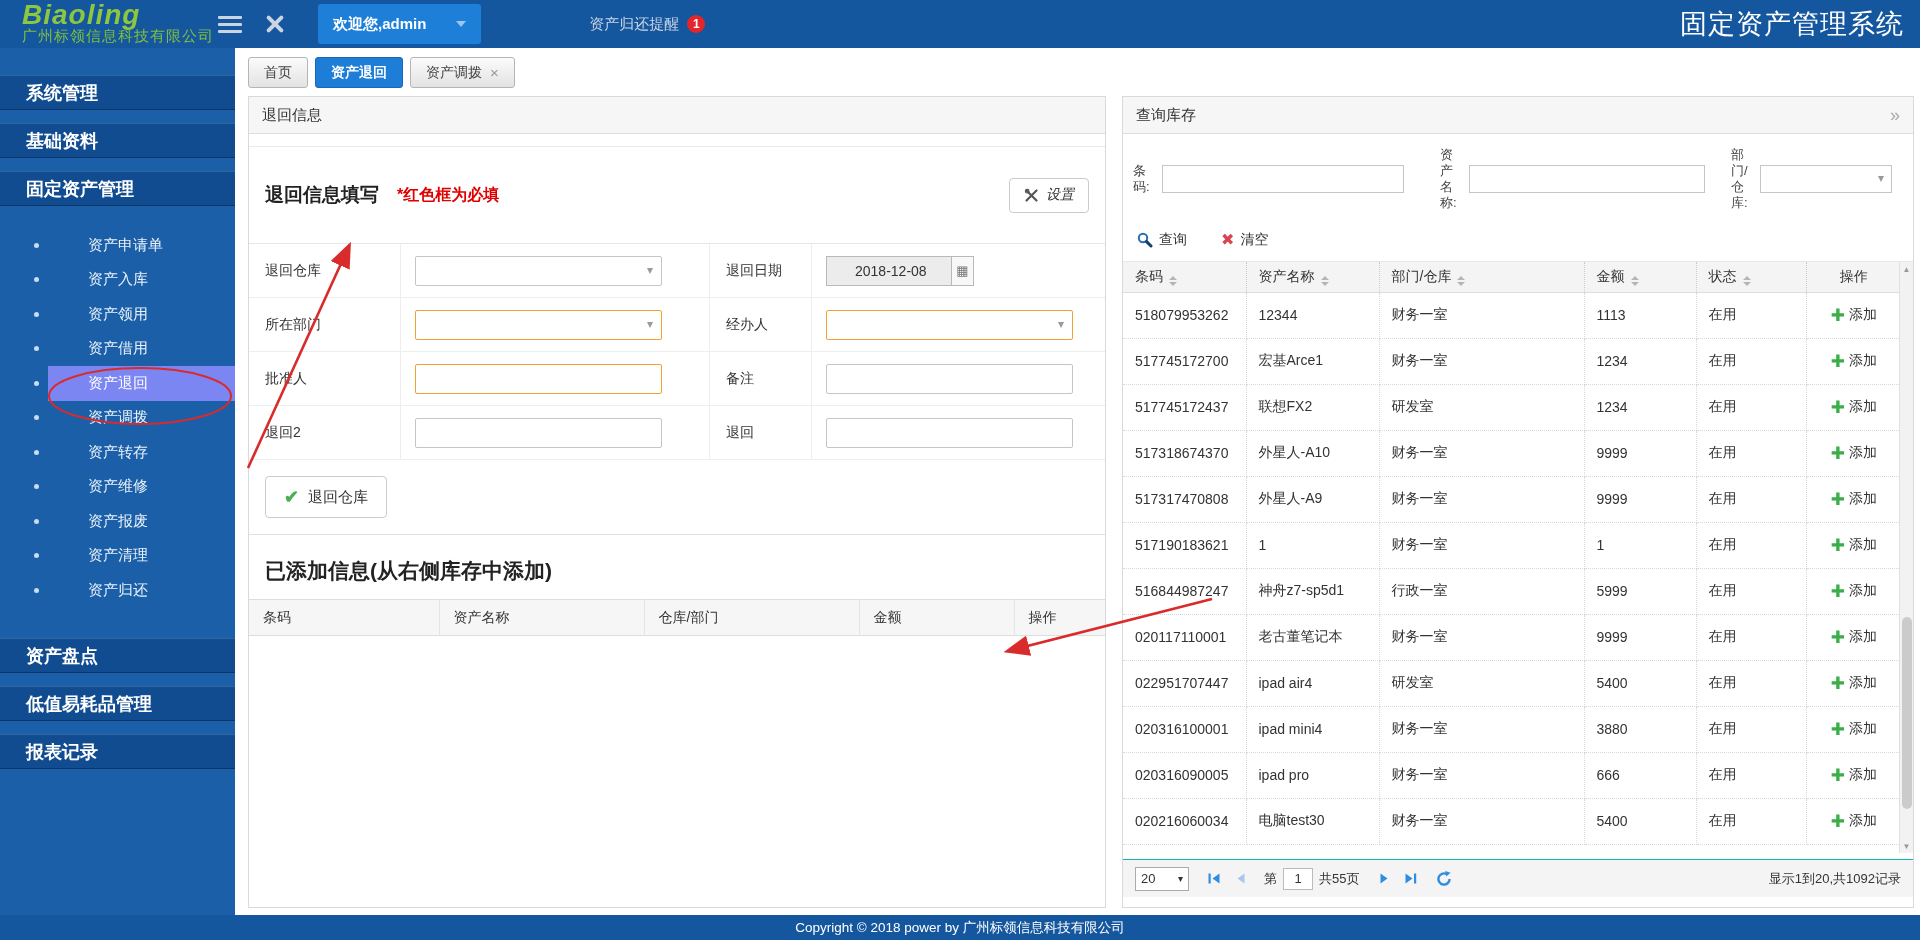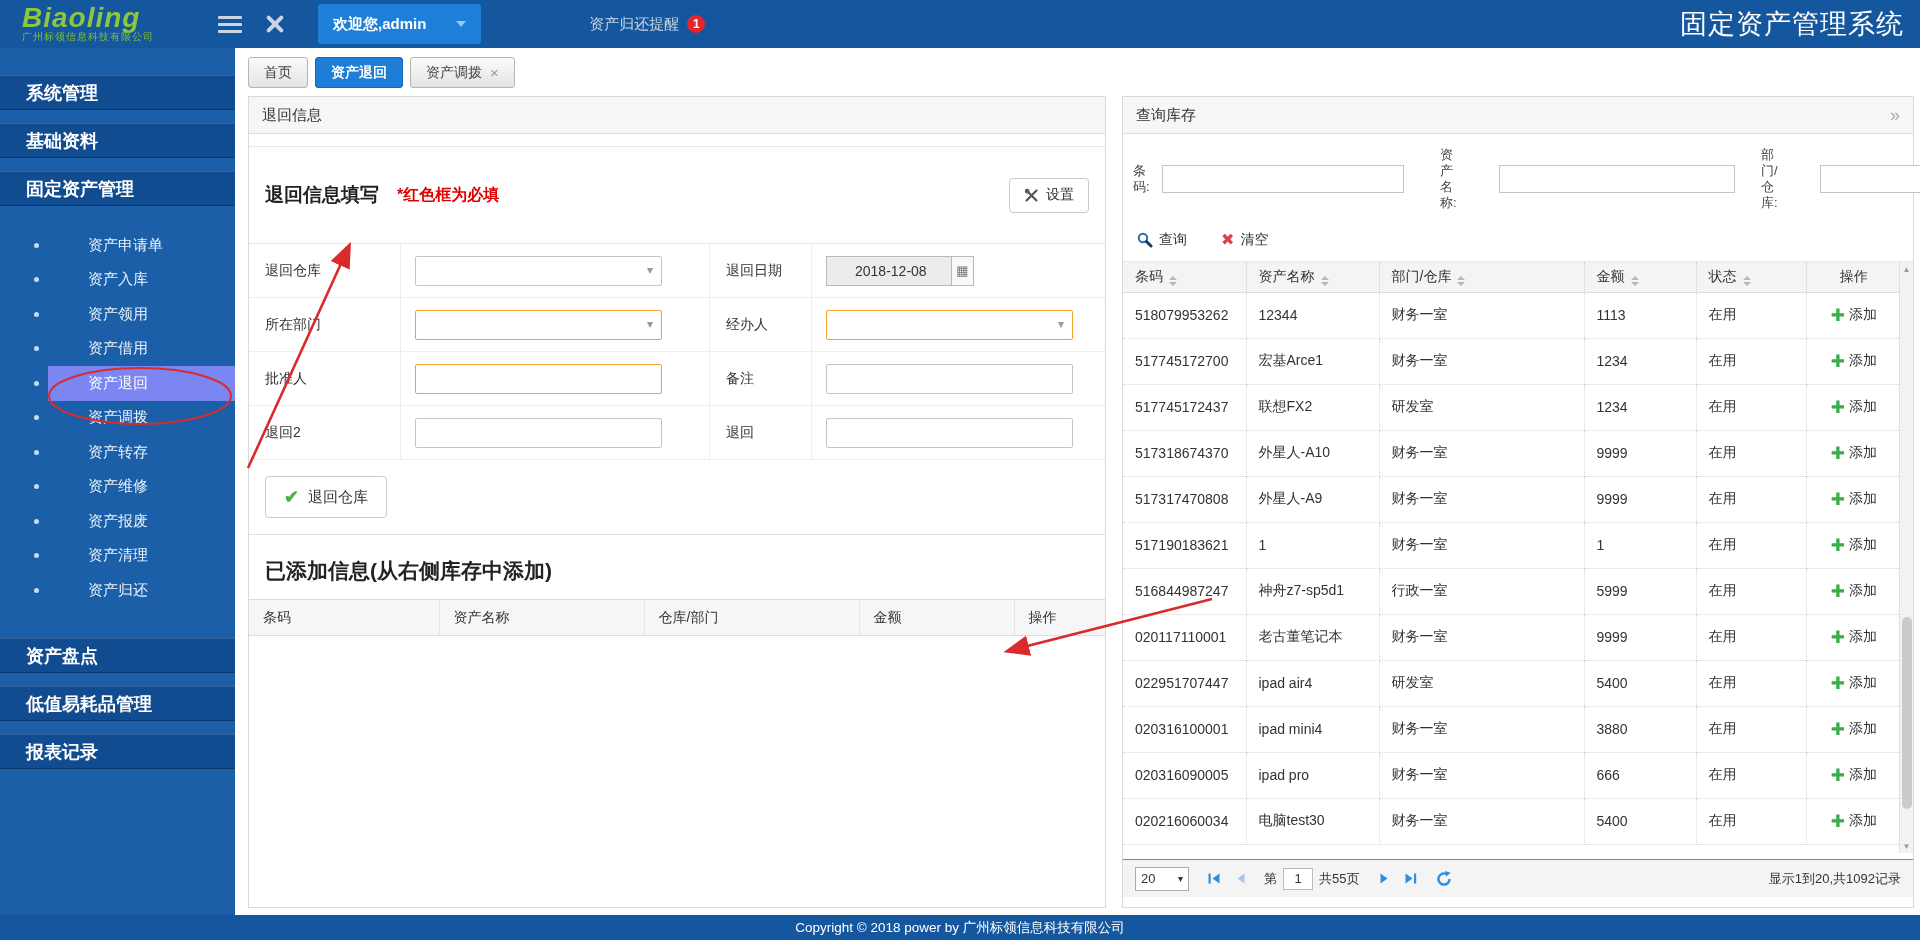--- a/index.html
+++ b/index.html
@@ -4,21 +4,21 @@
 <style>
   * { margin:0; padding:0; box-sizing:border-box; }
   html,body { background:#fff; }
   body { font-family:"Liberation Sans","DejaVu Sans",sans-serif; }
   .app { position:relative; width:1920px; height:940px; background:#fff; overflow:hidden; }
 
   
   .topbar { position:absolute; top:0; left:0; right:0; height:48px; background:#15579E; display:flex; align-items:center; z-index:5; }
   .logo { width:212px; padding-left:22px; cursor:pointer; }
   .logo-word { font-size:28px; font-weight:bold; font-style:italic; color:#8DC63F; line-height:25px; letter-spacing:1px; }
-  .logo-sub { font-size:10px; color:#7FBF3F; letter-spacing:1px; white-space:nowrap; }
+  .logo-sub { font-size:15px; color:#7FBF3F; letter-spacing:1px; white-space:nowrap; }
   .hamburger { width:24px; height:17px; margin-left:6px; display:flex; flex-direction:column; justify-content:space-between; cursor:pointer; }
   .hamburger span { display:block; height:3px; background:#CBD4E2; border-radius:1px; }
   .close-x { width:20px; height:20px; margin-left:22px; position:relative; cursor:pointer; }
   .close-x::before,.close-x::after { content:""; position:absolute; left:9px; top:-1px; width:4px; height:22px; background:#CBD4E2; border-radius:2px; }
   .close-x::before { transform:rotate(45deg); } .close-x::after { transform:rotate(-45deg); }
   .welcome-btn { margin-left:34px; height:40px; background:#1E7FD9; border-radius:3px; display:flex; align-items:center; padding:0 15px; color:#fff; font-weight:bold; font-size:15px; cursor:pointer; }
   .welcome-caret { width:0; height:0; border-left:5px solid transparent; border-right:5px solid transparent; border-top:6px solid #9CC6EE; margin-left:30px; }
   .notice { margin-left:108px; display:flex; align-items:center; gap:8px; color:#C8D4E4; font-size:15px; cursor:pointer; }
   .badge { width:18px; height:18px; border-radius:50%; background:#E5252C; color:#fff; font-size:12px; font-weight:bold; display:flex; align-items:center; justify-content:center; }
   .app-title { margin-left:auto; padding-right:16px; color:#fff; font-size:27px; letter-spacing:1px; }
@@ -43,21 +43,21 @@
   .left-panel { left:248px; width:858px; height:812px; }
   .right-panel { left:1122px; width:792px; height:812px; }
   .p-header { height:37px; background:#F6F6F6; border-bottom:1px solid #DDD; display:flex; align-items:center; padding:0 13px; font-size:15px; color:#333; }
   .chev { margin-left:auto; color:#AAA; font-size:18px; cursor:pointer; }
 
   
   .lp-strip { height:13px; border-bottom:1px solid #E9E9E9; }
   .lp-titlerow { height:96px; display:flex; align-items:center; padding:0 16px; }
   .form-title { font-size:19px; font-weight:bold; color:#222; }
   .req { color:#E00000; font-size:16px; font-weight:bold; margin-left:18px; }
-  .settings-btn { margin-left:auto; height:35px; background:#fff; border:1px solid #CBCBCB; border-radius:4px; display:flex; align-items:center; gap:7px; padding:0 14px; font-size:14px; color:#333; cursor:pointer; }
+  .settings-btn { margin-left:auto; height:35px; background:#fff; border:1px solid #CBCBCB; border-radius:4px; display:flex; align-items:center; gap:7px; padding:0 14px; font-size:14px; color:#333; cursor:pointer;font-style:italic; }
   .form-grid { display:grid; grid-template-columns:152px 309px 102px 1fr; border-top:1px solid #E6E6E6; }
   .fg-label,.fg-field { height:54px; display:flex; align-items:center; border-bottom:1px solid #EEE; border-right:1px solid #EEE; }
   .fg-label { padding-left:16px; font-size:14px; color:#333; }
   .fg-field { padding-left:14px; }
   .form-grid > div:nth-child(4n) { border-right:none; }
   .sel { width:247px; height:30px; border:1px solid #C5C5C5; background:#fff; border-radius:2px; position:relative; cursor:pointer; }
   .sel .car { position:absolute; right:8px; top:6px; color:#999; font-size:12px; }
   .inputbox { width:247px; height:30px; border:1px solid #C5C5C5; background:#fff; border-radius:2px; }
   .required { border-color:#F0A32F !important; }
   .datebox { width:148px; height:30px; border:1px solid #B9B9B9; background:#ECECEC; display:flex; align-items:center; font-size:14px; color:#333; padding-left:28px; position:relative; }
@@ -67,21 +67,21 @@
   .chk { color:#4CAF50; font-size:18px; font-weight:bold; }
   .added-head { padding:22px 16px 14px; }
   .added-title { font-size:21px; color:#222; font-weight:600; }
   .added-table { width:100%; border-collapse:collapse; table-layout:fixed; }
   .added-table th { height:36px; background:#F6F6F6; border-top:1px solid #DDD; border-bottom:1px solid #DDD; border-right:1px solid #E5E5E5; font-size:14px; color:#333; font-weight:normal; text-align:left; padding-left:14px; }
   .added-table th:last-child { border-right:none; }
 
   
   .rp-filters { display:flex; align-items:center; padding:13px 10px 7px; }
   .flt { display:flex; align-items:center; }
-  .flt + .flt { margin-left:36px;gap:30px; }
+  .flt + .flt { margin-left:36px; }
   .flt-lbl { width:21px; font-size:13px; color:#444; line-height:16px; word-break:break-all; }
   .inputbox2 { height:28px; border:1px solid #C5C5C5; background:#fff; margin-left:8px; }
   .sel2 { height:28px; border:1px solid #C5C5C5; background:#fff; margin-left:8px; position:relative; cursor:pointer; }
   .sel2 .car { position:absolute; right:7px; top:5px; color:#999; font-size:12px; }
   .rp-actions { display:flex; align-items:center; gap:34px; padding:12px 0 12px 14px; }
   .act { display:flex; align-items:center; gap:6px; font-size:14px; color:#333; cursor:pointer; }
   .xicon { color:#D9434E; font-size:16px; font-weight:bold; }
   .rp-tablewrap { position:relative; height:592px; border-top:1px solid #E8E8E8; overflow:hidden; }
   table.inv { width:778px; border-collapse:collapse; table-layout:fixed; }
   .inv th { height:30px; background:#F4F4F4; border-bottom:1px solid #DDD; border-right:1px dotted #CCC; font-weight:normal; font-size:14px; color:#333; text-align:left; padding-left:12px; white-space:nowrap; }

